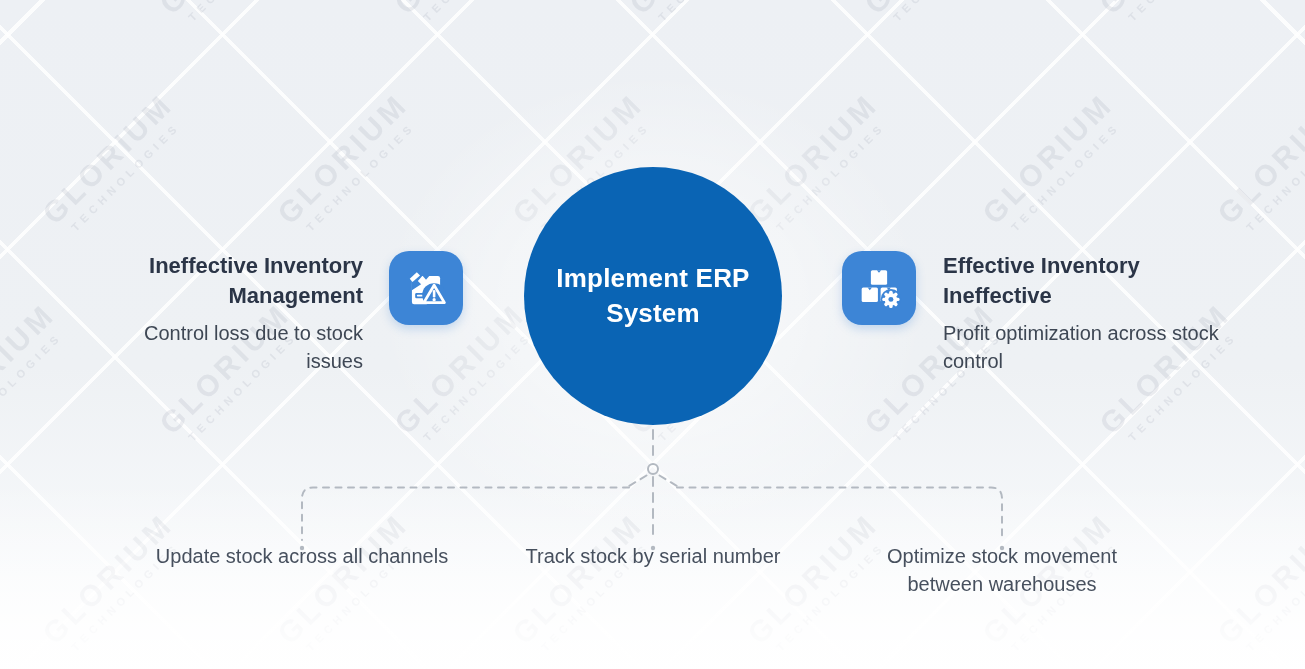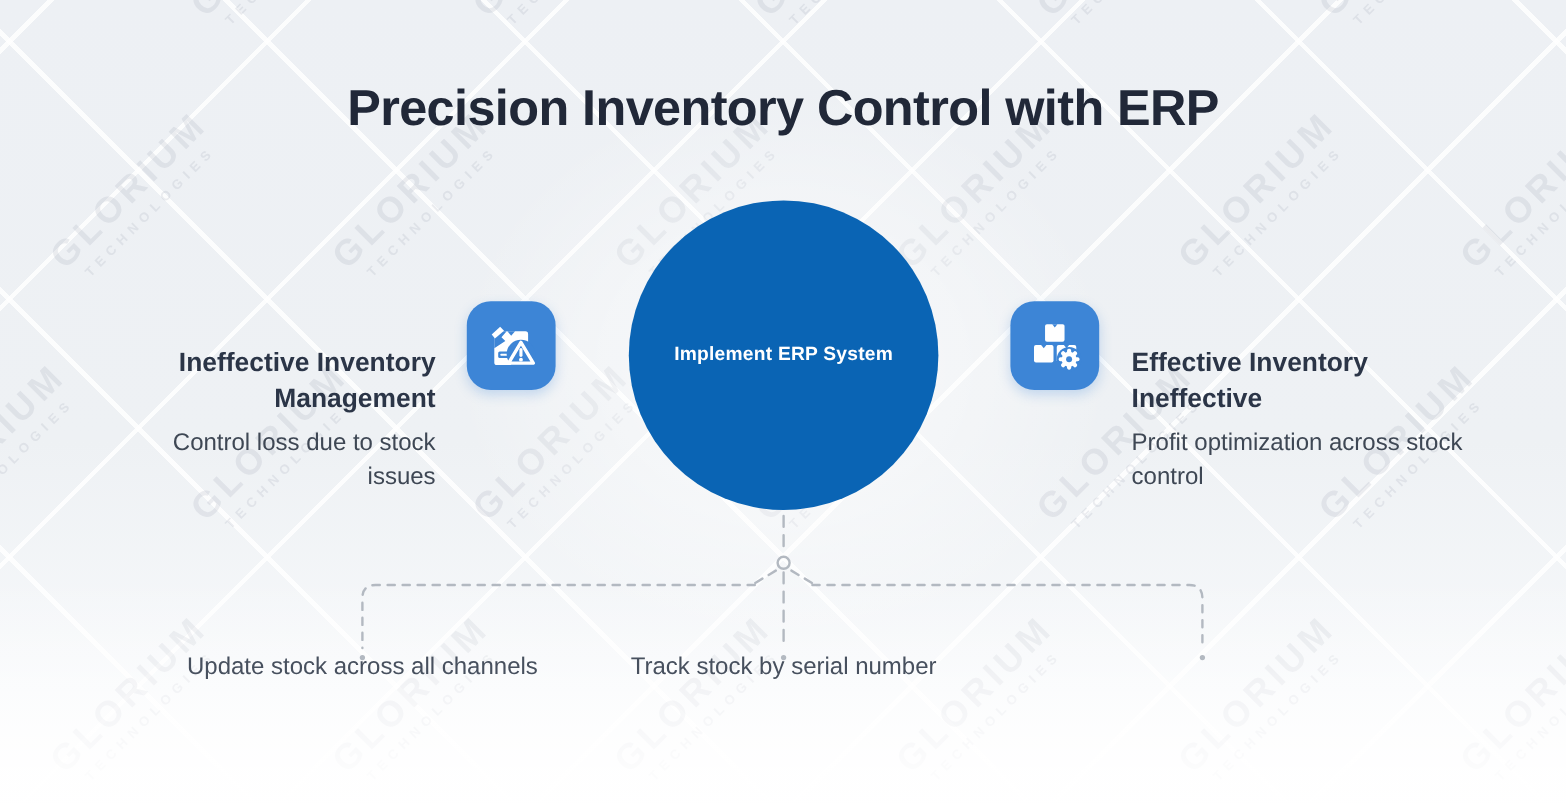--- a/index.html
+++ b/index.html
@@ -46,31 +46,31 @@
     color:var(--title-text);
   }
   .connectors{ position:absolute; left:0; top:0; pointer-events:none; }
   .erp-circle{
     position:absolute; left:524px; top:167px; width:258px; height:258px;
     border-radius:50%; background:var(--circle-blue);
     display:flex; align-items:center; justify-content:center;
   }
   .erp-circle span{
     display:block; width:200px; text-align:center;
-    color:#ffffff; font-size:16px; font-weight:700; line-height:1.35; letter-spacing:0.2px;
+    color:#ffffff; font-size:26px; font-weight:700; line-height:1.35; letter-spacing:0.2px;
   }
   .tile{
     position:absolute; width:74px; height:74px; border-radius:20px;
     background:var(--tile-blue);
     display:flex; align-items:center; justify-content:center;
     box-shadow:0 4px 10px rgba(61,133,214,0.25);
   }
   .tile-left{ left:389px; top:251px; }
   .tile-right{ left:842px; top:251px; }
-  .side-block{ position:absolute; top:251px;margin-top:36px; }
+  .side-block{ position:absolute; top:251px; }
   .side-left{ left:117px; width:246px; text-align:right; }
   .side-right{ left:943px; width:292px; text-align:left; }
   .side-heading{ font-size:22px; font-weight:700; line-height:1.35; color:var(--heading-text); }
   .side-desc{ margin-top:10px; font-size:20px; line-height:1.38; color:var(--body-text); }
   .benefit{
     position:absolute; top:542px; width:300px; text-align:center;
     font-size:20px; line-height:1.4; color:var(--label-text);
   }
   .benefit-1{ left:152px; }
   .benefit-2{ left:503px; }
@@ -176,21 +176,20 @@
         <span class="l2">TECHNOLOGIES</span>
       </div>
       <div class="wm" style="left: 1203px; top: 560px;">
         <span class="l1">GLORIUM</span>
         <span class="l2">TECHNOLOGIES</span>
       </div>
     </div>
   <div class="bg-fade"></div>
   <div class="halo"></div>
 
-  <h1 class="page-title">Precision Inventory Control with ERP</h1>
 
   <svg class="connectors" width="1305" height="669" viewBox="0 0 1305 669">
     <g stroke="var(--dash-gray)" stroke-width="2" fill="none" stroke-linecap="round">
       <path d="M653 430 V461" stroke-dasharray="9 7"></path>
       <circle cx="653" cy="469" r="5"></circle>
       <path d="M646.5 475.5 L629 486" stroke-dasharray="7 6"></path>
       <path d="M659.5 475.5 L677 486" stroke-dasharray="7 6"></path>
       <path d="M629 487.5 H313 Q302 487.5 302 498.5 V540" stroke-dasharray="6 6.5"></path>
       <path d="M677 487.5 H991 Q1002 487.5 1002 498.5 V540" stroke-dasharray="6 6.5"></path>
       <path d="M653 477 V540" stroke-dasharray="9 7"></path>
@@ -246,14 +245,15 @@
     <div class="side-desc">Control loss due to stock issues</div>
   </div>
 
   <div class="side-block side-right">
     <div class="side-heading">Effective Inventory Ineffective</div>
     <div class="side-desc">Profit optimization across stock control</div>
   </div>
 
   <div class="benefit benefit-1">Update stock across all channels</div>
   <div class="benefit benefit-2">Track stock by serial number</div>
+  <div class="benefit benefit-3">Optimize stock movement between warehouses</div>
 
 </div>
 
 </body></html>

